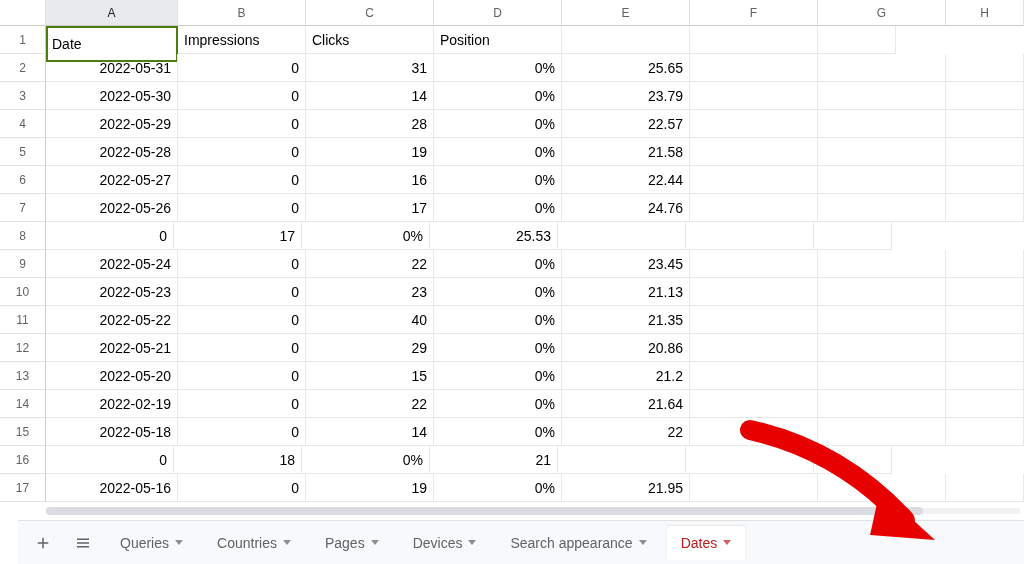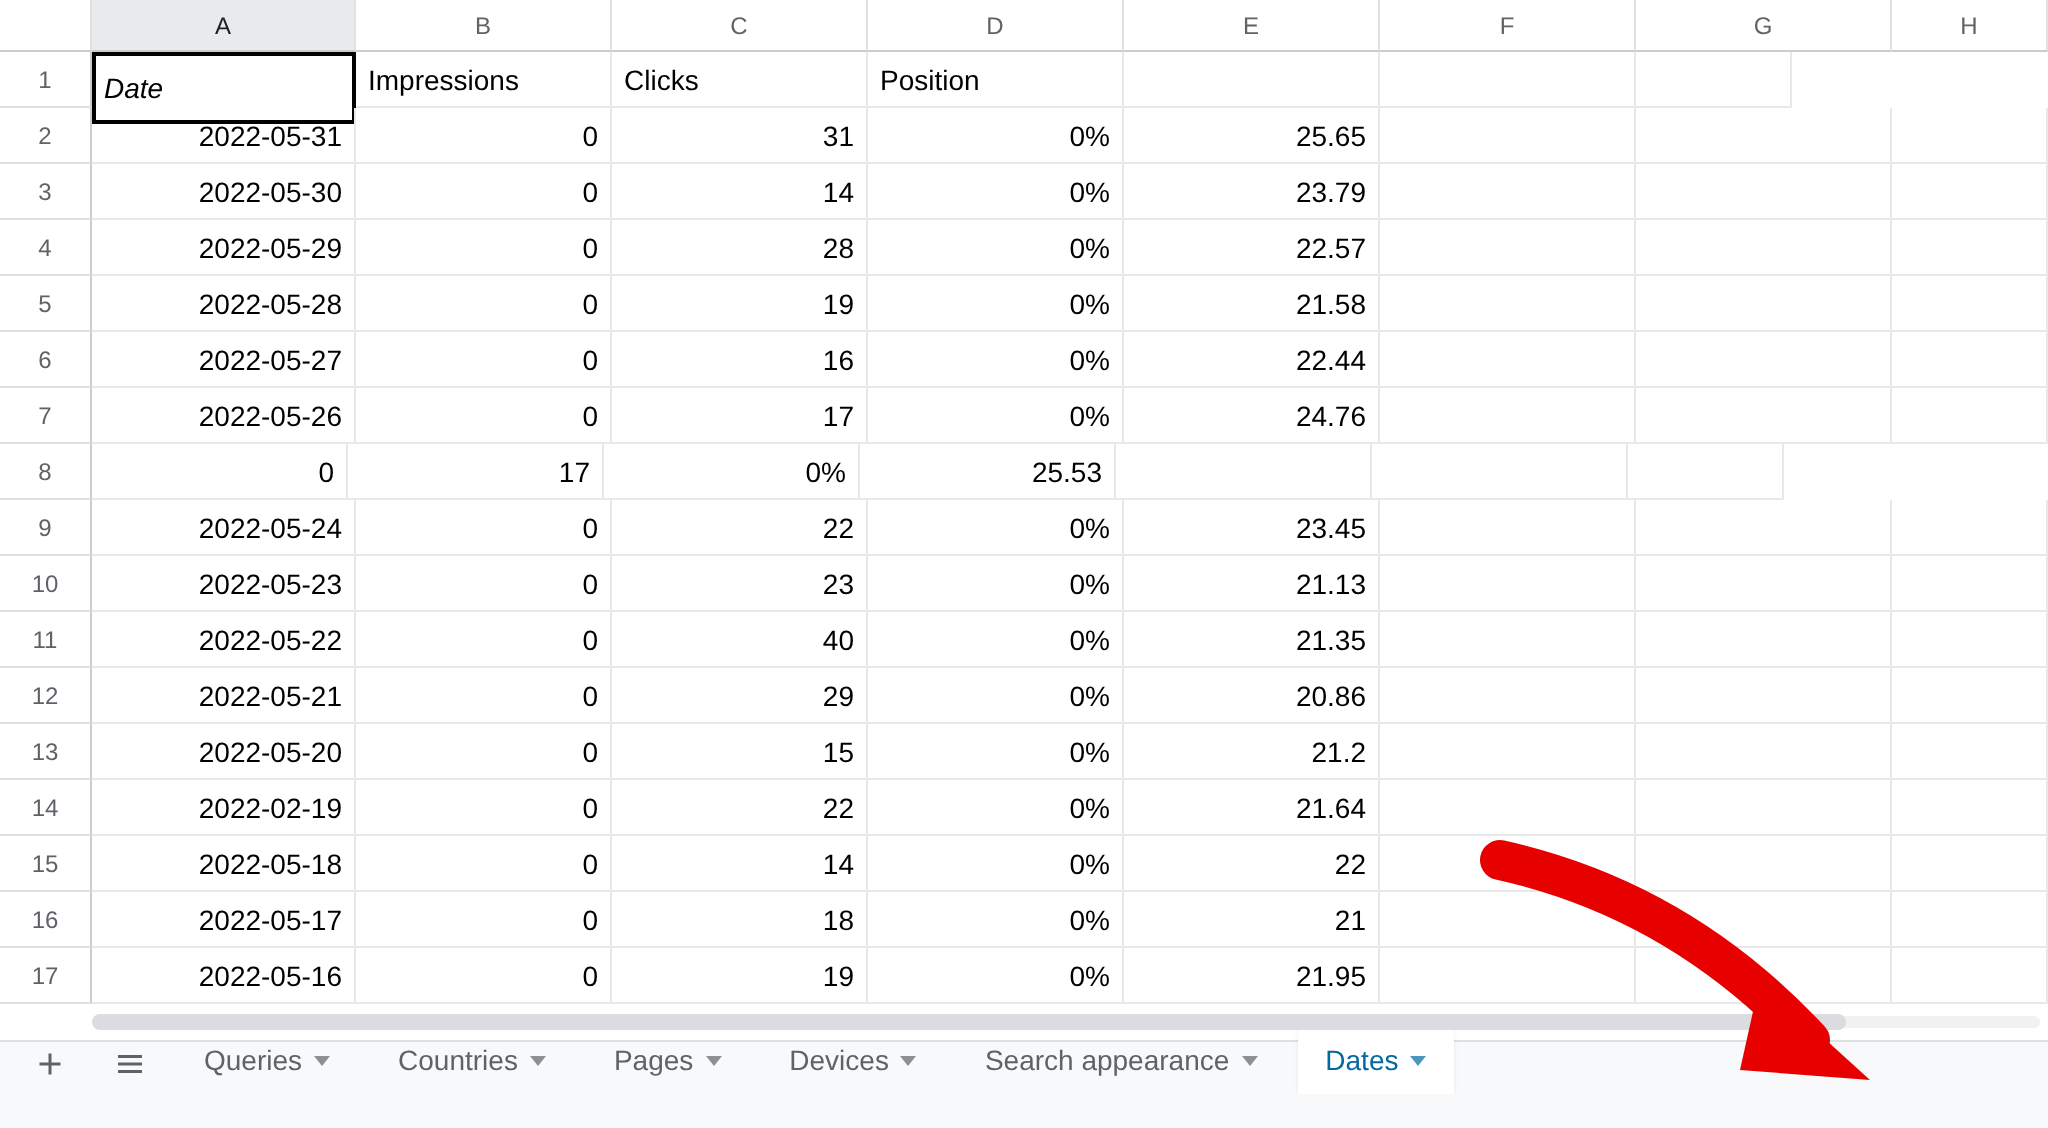--- a/index.html
+++ b/index.html
@@ -10,40 +10,40 @@
   .col-headers { display: flex; height: 26px; background: #fff; }
   .corner { width: 46px; border-right: 1px solid #e1e1e1; border-bottom: 1px solid #ccc; background: #fff; }
   .col-head { border-right: 1px solid #e1e1e1; border-bottom: 1px solid #ccc; display: flex; align-items: center; justify-content: center; color: #5f6368; font-size: 12px; background: #fff; }
   .col-head.selected { background: #e8eaed; color: #202124; }
 
   .rows { overflow: hidden; }
   .row { display: flex; height: 28px; }
   .row-head { width: 46px; border-right: 1px solid #ccc; border-bottom: 1px solid #e1e1e1; display: flex; align-items: center; justify-content: center; color: #5f6368; font-size: 12px; background: #fff; }
   .cell { border-right: 1px solid #e8e8e8; border-bottom: 1px solid #e8e8e8; display: flex; align-items: center; padding: 0 6px; font-size: 14px; color: #000; overflow: hidden; white-space: nowrap; }
   .cell.right { justify-content: flex-end; }
-  .cell.active { border: 2px solid #000000; padding: 16px 4px; font-style: italic; }
+  .cell.active { border: 2px solid #4d7c0f; padding: 16px 4px; }
 
   
   .cA { width: 132px; }
   .cB { width: 128px; }
   .cC { width: 128px; }
   .cD { width: 128px; }
   .cE { width: 128px; }
   .cF { width: 128px; }
   .cG { width: 128px; }
   .cH { width: 78px; }
 
   .hscroll { height: 10px; margin-left: 46px; margin-right: 4px; margin-top: 4px; margin-bottom: 2px; background: transparent; position: relative; }
   .hscroll-track { position: absolute; left: 0; right: 0; top: 2px; height: 6px; background: #f1f1f1; border-radius: 3px; }
   .hscroll-thumb { position: absolute; left: 0; width: 90%; top: 1px; height: 8px; background: #dadce0; border-radius: 4px; }
 
-  .tabs { height: 44px; background: #f8f9fa; border-top: 1px solid #e0e0e0; display: flex; align-items: flex-end; padding: 17px 8px; gap: 6px; }
+  .tabs { height: 44px; background: #f8f9fa; border-top: 1px solid #e0e0e0; display: flex; align-items: center; padding: 17px 8px; gap: 6px; margin-left: 18px; }
   .tab-btn { width: 34px; height: 30px; display: flex; align-items: center; justify-content: center; color: #5f6368; border-radius: 4px; cursor: pointer; }
   .tab { height: 34px; padding: 0 14px; display: flex; align-items: center; gap: 6px; color: #5f6368; font-size: 14px; font-weight: 500; cursor: pointer; border-radius: 4px 4px 0 0; }
-  .tab.active { background: #fff; color: #0369a1; box-shadow: 0 -1px 2px rgba(0,0,0,.08); }
+  .tab.active { background: #fff; color: #b91c1c; box-shadow: 0 -1px 2px rgba(0,0,0,.08); }
   .tab .caret { width: 0; height: 0; border-left: 4px solid transparent; border-right: 4px solid transparent; border-top: 5px solid currentColor; opacity: .7; }
 
   
   .arrow-annot { position: absolute; left: 730px; top: 410px; pointer-events: none; }
 </style>
 </head>
 <body>
 
 <div class="sheet">
   <div class="grid-area">
@@ -217,21 +217,20 @@
           <div class="cell cB right">0</div>
           <div class="cell cC right">14</div>
           <div class="cell cD right">0%</div>
           <div class="cell cE right">22</div>
           <div class="cell cF"></div>
           <div class="cell cG"></div>
           <div class="cell cH"></div>
         </div>
         <div class="row">
           <div class="row-head">16</div>
-          <div class="cell cA right">2022-05-17</div>
           <div class="cell cB right">0</div>
           <div class="cell cC right">18</div>
           <div class="cell cD right">0%</div>
           <div class="cell cE right">21</div>
           <div class="cell cF"></div>
           <div class="cell cG"></div>
           <div class="cell cH"></div>
         </div>
         <div class="row">
           <div class="row-head">17</div>

